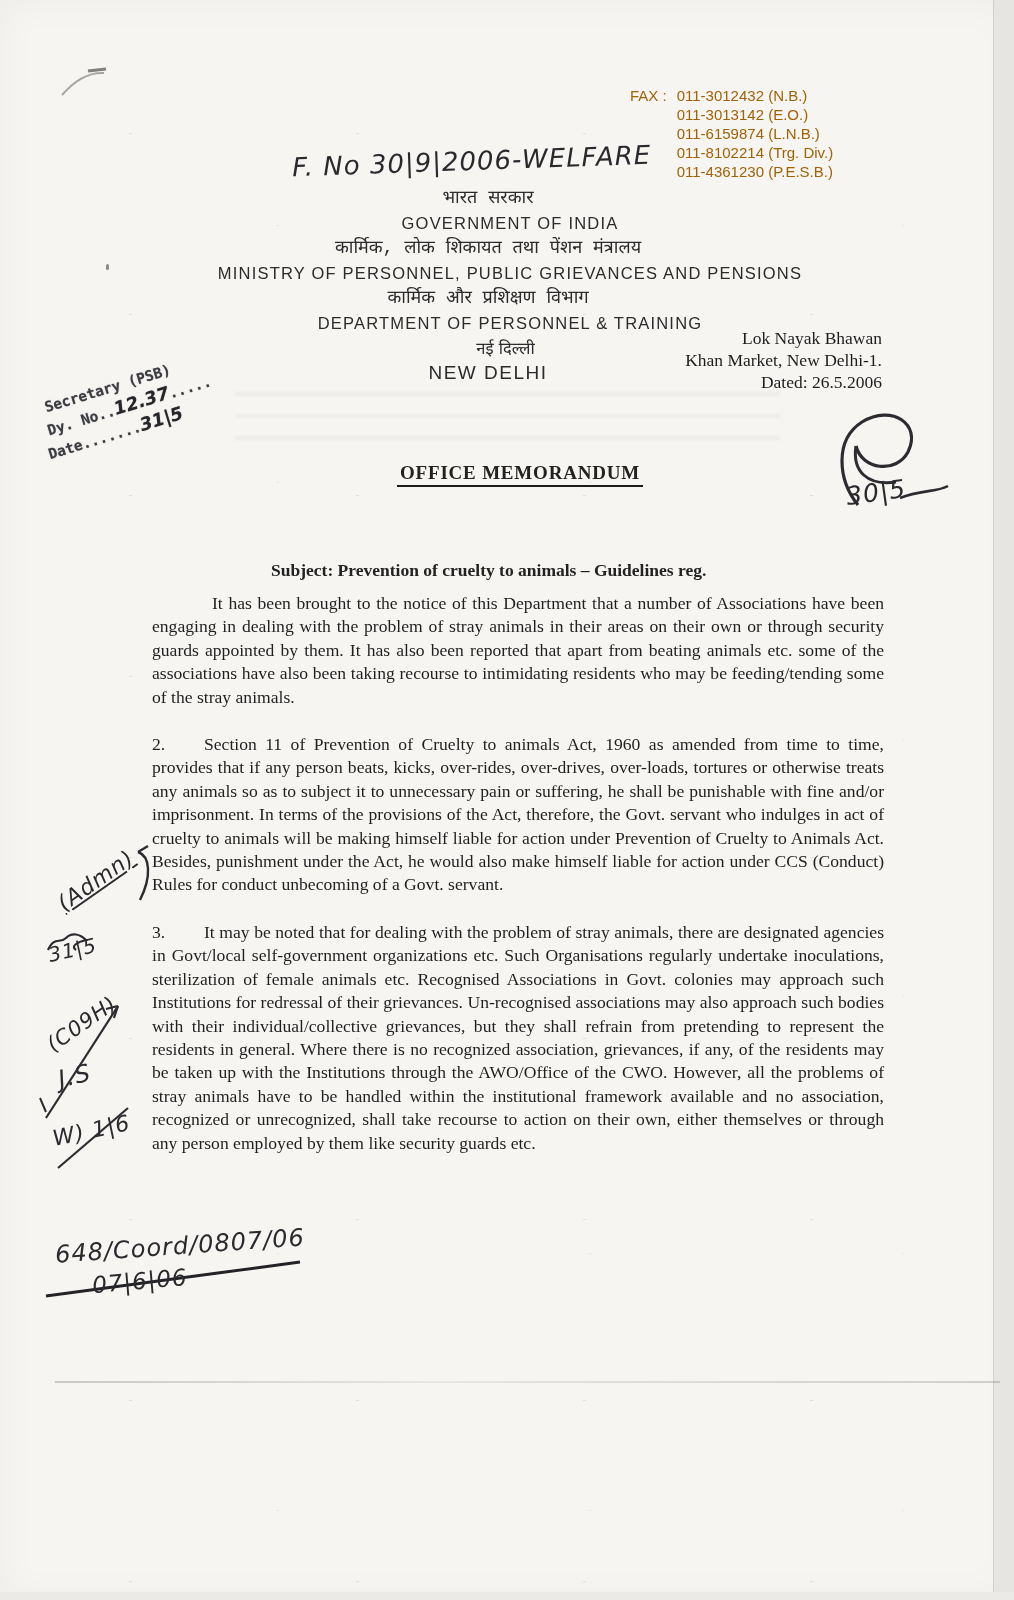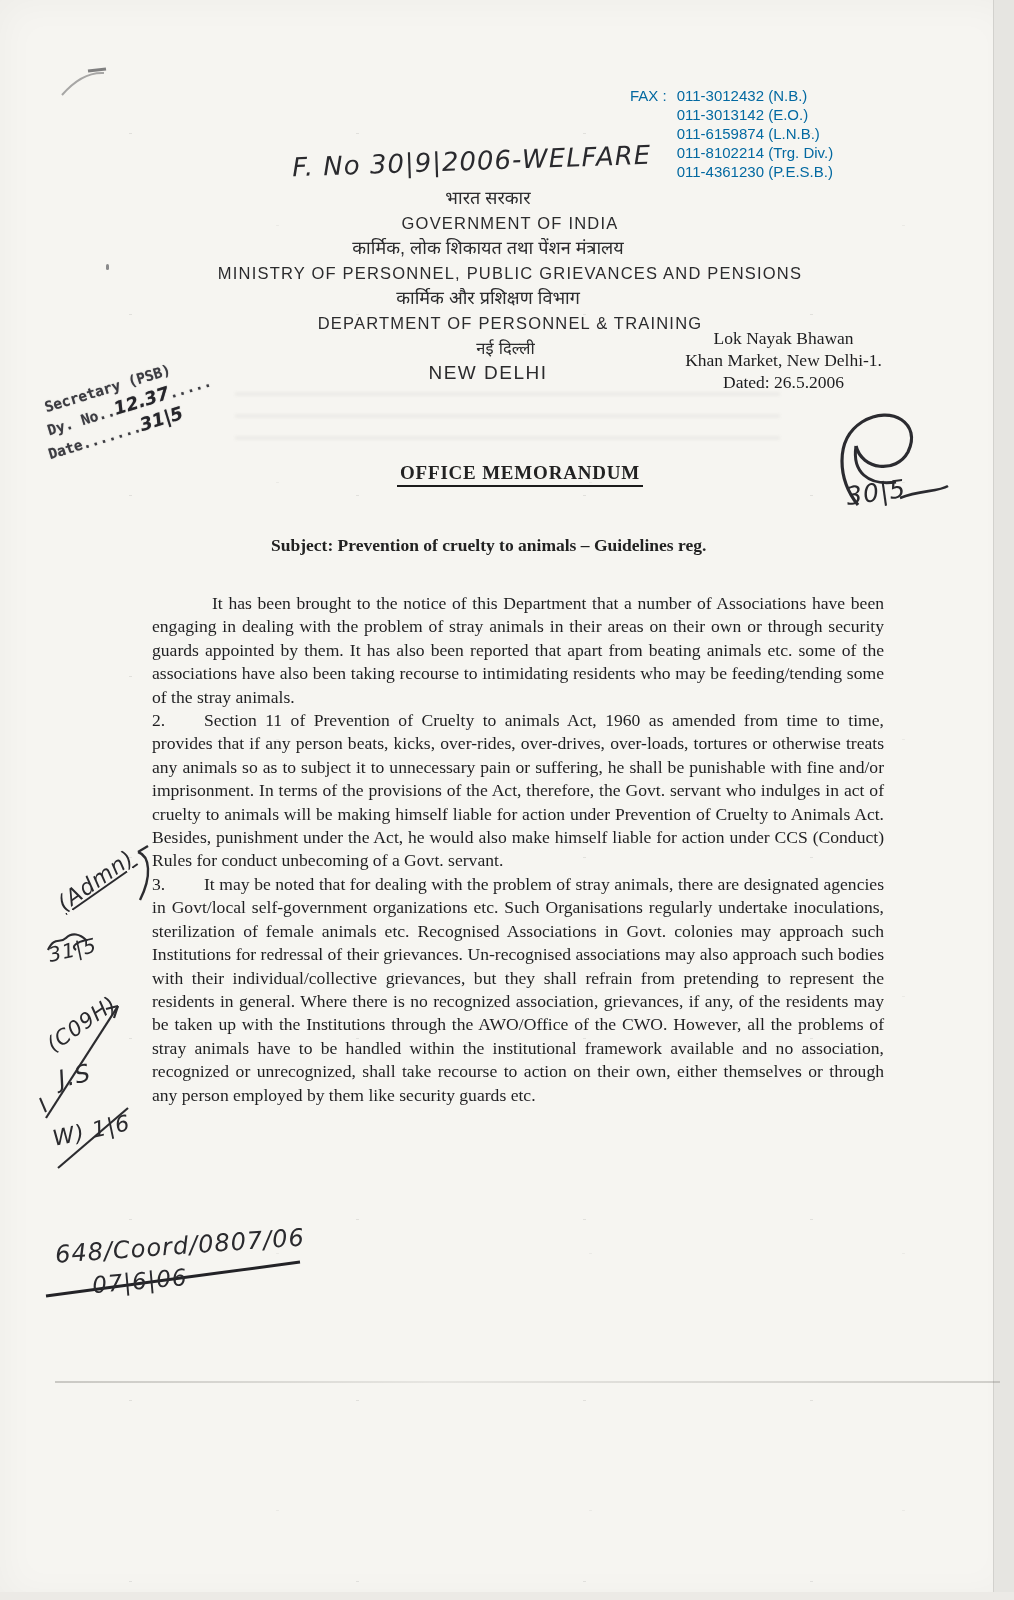--- a/index.html
+++ b/index.html
@@ -23,62 +23,62 @@
     background-position:17px 43px, 121px 97px;
   }
   .paper-edge-right{position:absolute;top:0;right:0;width:20px;height:100%;
     background:#e6e5e1;border-left:1px solid #d2d1cd;}
   .paper-edge-bottom{position:absolute;left:0;bottom:0;width:100%;height:8px;background:#eceae6;}
   .scan-line{position:absolute;left:55px;top:1381px;width:945px;height:2px;
     background:linear-gradient(90deg, rgba(120,118,112,.35), rgba(120,118,112,.12) 40%, rgba(120,118,112,.3));}
 
   
   .fax{position:absolute;left:630px;top:86px;display:flex;
-    font-family:"Liberation Sans", sans-serif;font-size:15px;line-height:19px;color:#0369a1;}
+    font-family:"Liberation Sans", sans-serif;font-size:15px;line-height:19px;color:#a16207;}
   .fax-label{margin-right:10px;white-space:nowrap;}
   .fax-lines div{white-space:nowrap;}
 
   
   .hand{font-family:"DejaVu Sans", sans-serif;font-style:italic;color:#2a2a2e;
     letter-spacing:1px;white-space:nowrap;}
 
   .file-no{position:absolute;left:292px;top:146px;font-size:26px;transform:rotate(-2deg);}
 
   
   .header{position:absolute;left:0;top:186px;width:976px;text-align:center;color:#2b2b2d;}
-  .header .hi{font-family:Liberation Sans, sans-serif;font-size:18px;line-height:25px;}
+  .header .hi{font-family:Liberation Mono, monospace;font-size:18px;line-height:25px;}
   .header .en{font-family:"Liberation Sans", sans-serif;font-size:16.5px;line-height:25px;letter-spacing:1.2px;padding-left:44px;}
   .header .city-hi{font-family:"DejaVu Sans", sans-serif;font-size:16.5px;line-height:25px;padding-left:35px;}
   .header .city-en{font-family:"Liberation Sans", sans-serif;font-size:19px;line-height:24px;letter-spacing:1.5px;}
 
-  .origin{position:absolute;right:132px;top:327px;text-align:center;
+  .origin{position:absolute;right:132px;top:327px;text-align:right;
     font-size:17.5px;line-height:22px;color:#1d1d1f;}
 
   
   .stamp{position:absolute;left:42px;top:398px;transform:rotate(-17deg);transform-origin:left top;
     font-family:"DejaVu Sans Mono", monospace;font-size:14.5px;line-height:21px;
     color:#3c3c42;font-weight:bold;text-shadow:0 0 1px rgba(60,60,66,.55);}
   .stamp .hand-num{font-family:"DejaVu Sans", sans-serif;font-style:italic;font-size:18px;color:#26262b;}
   .stamp .l2{margin-left:-4px;}
   .stamp .l3{margin-left:-10px;}
 
   
   .ghost{position:absolute;left:235px;top:392px;width:545px;height:56px;
     background:repeating-linear-gradient(180deg, rgba(110,110,108,.10) 0 4px, transparent 4px 22px);
     filter:blur(1.4px);opacity:.7;}
 
   .om-title{position:absolute;left:520px;top:446px;transform:translateX(-50%);
     font-size:19px;font-weight:bold;letter-spacing:.8px;white-space:nowrap;
     border-bottom:2.5px solid #1c1c1c;padding:0 3px 1px;margin-top:16px;}
   .receipt-mark{position:absolute;left:846px;top:478px;font-size:25px;transform:rotate(-8deg);}
 
-  .subject{position:absolute;left:271px;top:535px;font-size:17.5px;font-weight:bold;white-space:nowrap;}
+  .subject{position:absolute;left:271px;top:560px;font-size:17.5px;font-weight:bold;white-space:nowrap;}
 
   .bodytext{position:absolute;left:152px;top:592px;width:732px;
-    display:flex;flex-direction:column;}
+    display:flex;flex-direction:column;gap:24px;}
   .bodytext p{margin:0;font-size:17.6px;line-height:23.4px;text-align:justify;color:#1f1f21;}
   .bodytext p.first{text-indent:60px;}
   .pnum{display:inline-block;min-width:52px;}
 
   
   .mn{position:absolute;}
   .mn-admn{left:52px;top:868px;font-size:22px;transform:rotate(-35deg);text-decoration:underline;}
   .mn-sig1{left:48px;top:938px;font-size:20px;transform:rotate(-12deg);}
   .mn-init1{left:42px;top:1012px;font-size:21px;transform:rotate(-35deg);}
   .mn-js{left:58px;top:1062px;font-size:24px;transform:rotate(-14deg);}

